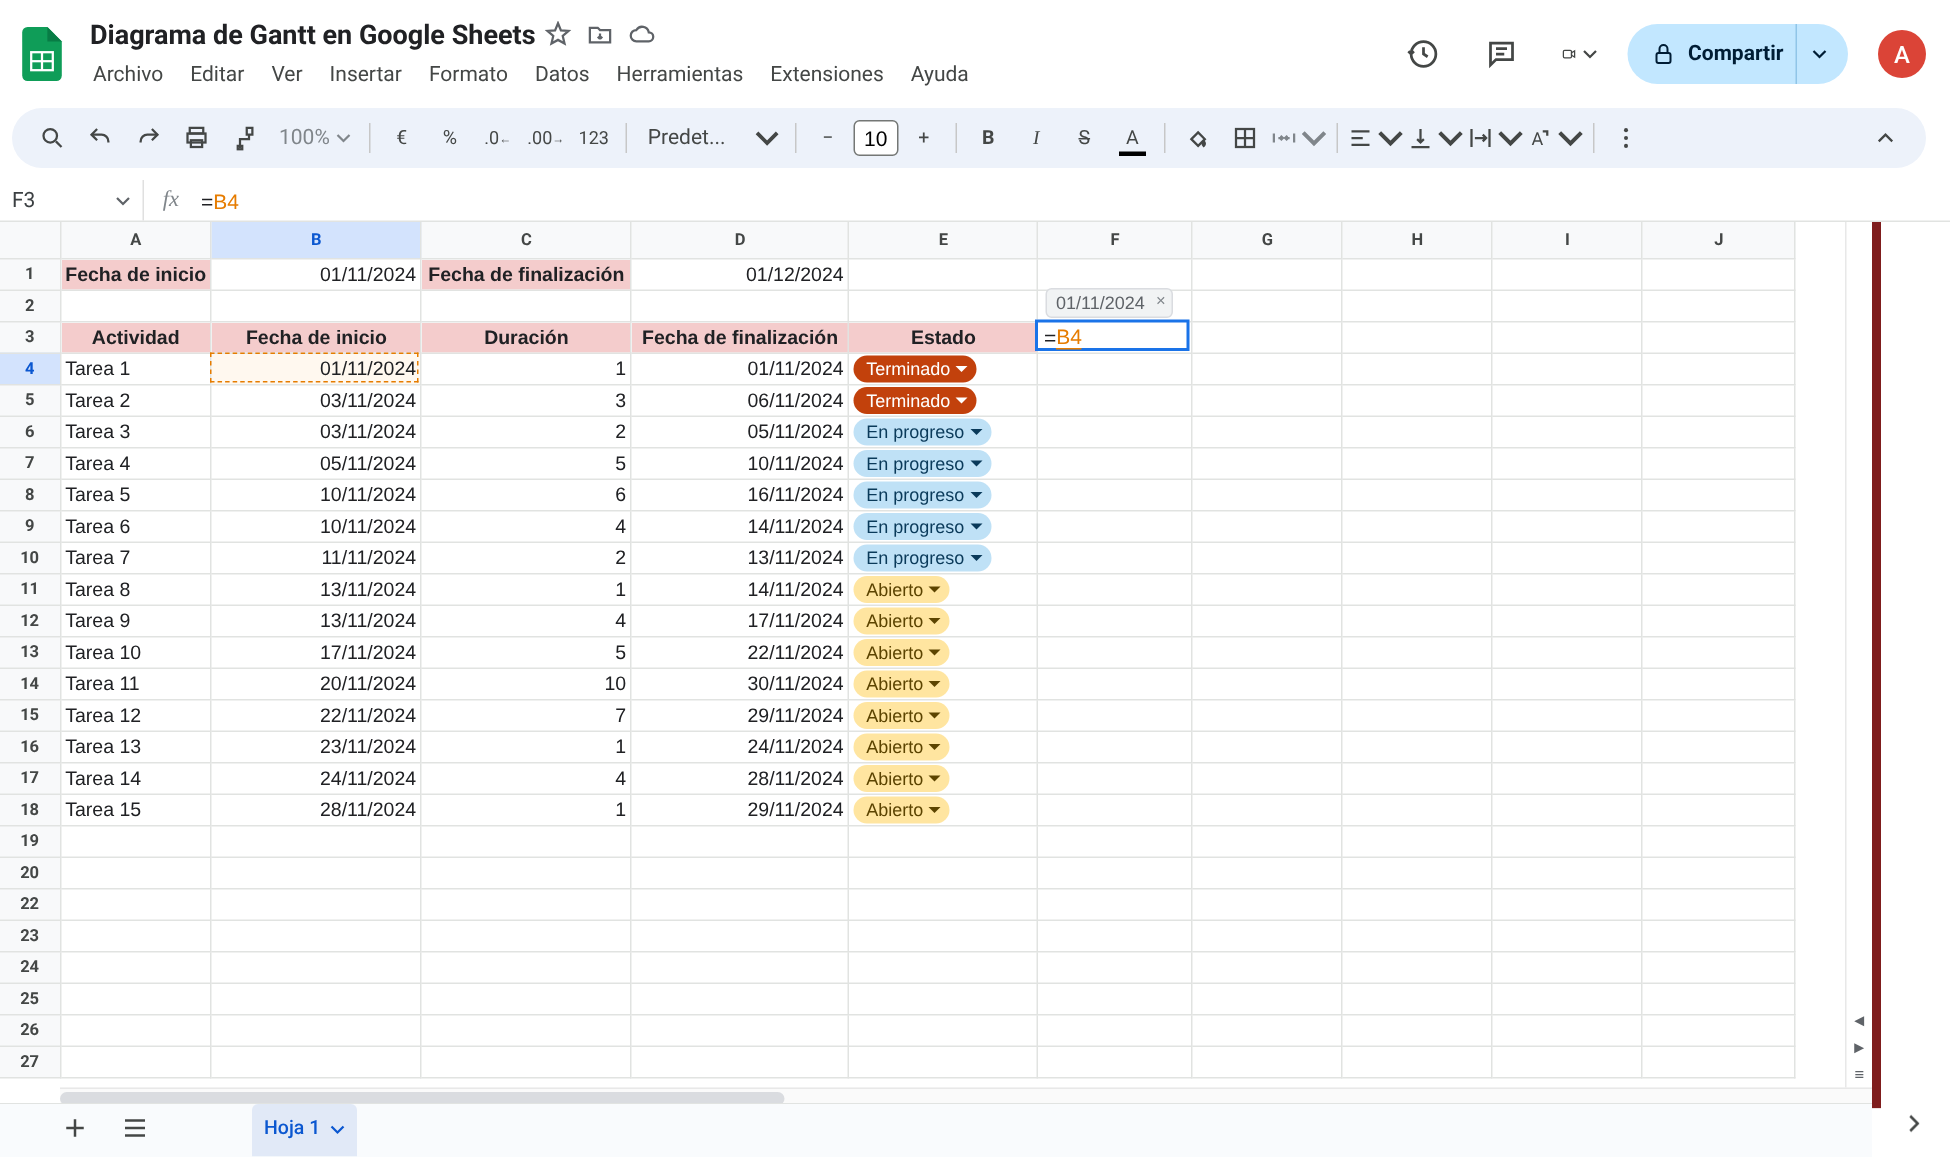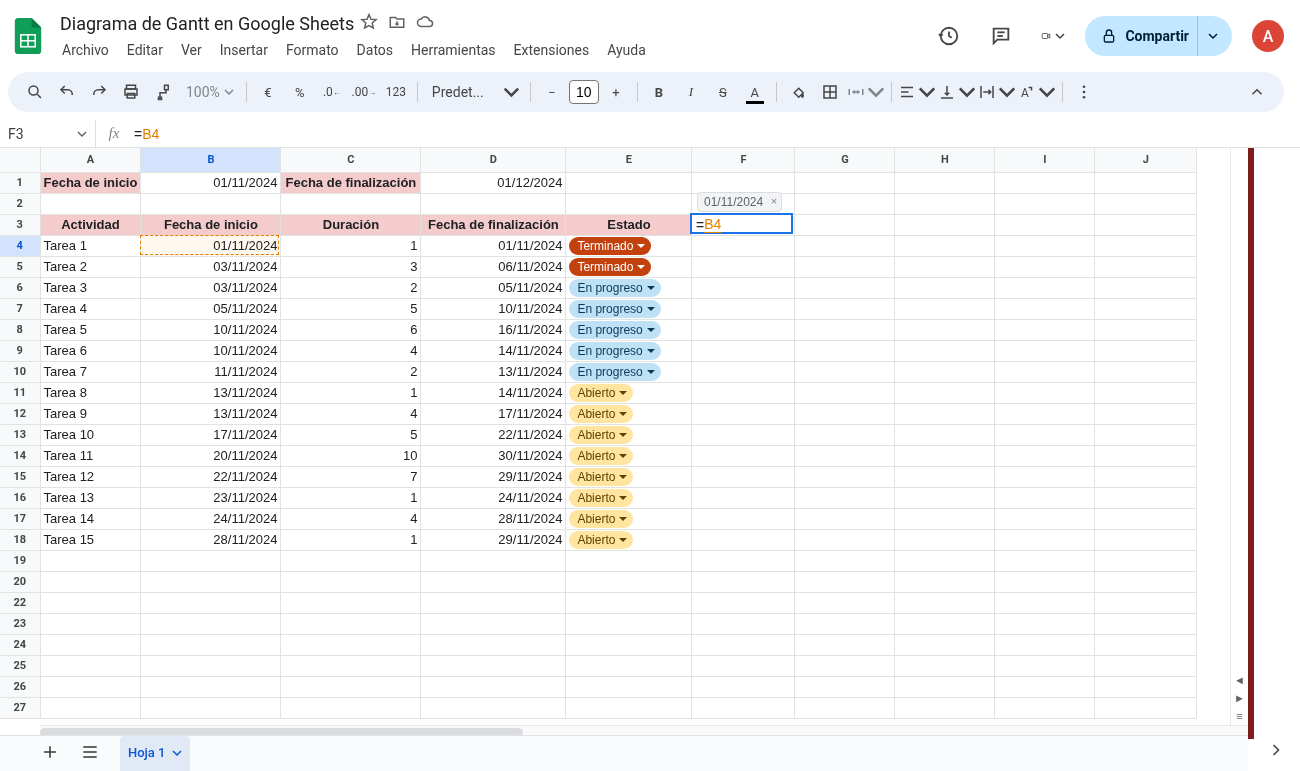--- a/index.html
+++ b/index.html
@@ -3,21 +3,21 @@
 <meta charset="utf-8">
 <style>
   * { box-sizing: border-box; margin: 0; padding: 0; }
   body { font-family: "Google Sans", Roboto, Arial, sans-serif; font-size: 14px; color: #202124; background: #fff; overflow: hidden; }
   
   
   .titlebar { display: flex; align-items: center; height: 64px; padding: 8px 16px 0 8px; }
   .logo { width: 40px; height: 40px; display: flex; align-items: center; justify-content: center; flex-shrink: 0; }
   .logo svg { width: 28px; height: 36px; }
   .title-area { padding-left: 6px; flex: 1; }
-  .doc-title-row { display: flex; align-items: center; gap: 0; }
+  .doc-title-row { display: flex; align-items: flex-end; gap: 0; font-weight: bold; }
   .doc-title { font-size: 18px; color: #202124; padding: 2px 6px; }
   .title-icons { display: flex; gap: 10px; color: #5f6368; }
   .title-icons svg { width: 18px; height: 18px; }
   .menubar { display: flex; gap: 2px; padding-top: 2px; }
   .menuitem { font-size: 14px; color: #444746; padding: 4px 8px; border-radius: 4px; cursor: pointer; }
   .right-actions { display: flex; align-items: center; gap: 12px; }
   .icon-btn { width: 40px; height: 40px; display: flex; align-items: center; justify-content: center; border-radius: 50%; color: #444746; cursor: pointer; }
   .icon-btn svg { width: 22px; height: 22px; }
   .meet-btn { display: flex; align-items: center; gap: 4px; padding: 0 8px; }
   .share-btn { display: flex; align-items: center; background: #c2e7ff; border-radius: 40px; height: 40px; padding: 0 4px 0 16px; gap: 8px; color: #001d35; font-weight: 700; cursor: pointer; }
@@ -72,21 +72,21 @@
   .active-cell-border { position: absolute; border: 2px solid #1a73e8; background: #fff; pointer-events: none; z-index:5;}
   .active-cell-content { position:absolute; z-index:6; font-size:14px; font-family: Arial; display:flex; align-items:center; padding-left:3px;}
   .active-cell-content .eq{ color:#202124;}
   .active-cell-content .ref{ color:#e67c00; border-bottom:1px solid #e67c00;}
   .preview-tooltip { position:absolute; background:#f1f3f4; border:1px solid #dadce0; border-radius:4px; font-size:12px; color:#5f6368; padding:2px 18px 2px 6px; z-index:7; font-family: Arial;}
   .preview-tooltip .x { position:absolute; right:4px; top:2px; color:#80868b; font-size:11px;}
   .dash-marquee { position:absolute; border:1px dashed #e67c00; z-index:4; pointer-events:none;}
   
   
   .sheet-bar { position: fixed; bottom: 0; left: 0; right: 52px; height: 36px; border-top: 1px solid #e1e3e1; display: flex; align-items: center; background: #f9fbfd; padding-left: 40px; gap: 20px;}
-  .sheet-tab { display: flex; align-items: center; gap: 6px; height: 100%; padding: 0 8px; border-bottom: 2px solid transparent; color: #0b57d0; font-weight: 500; font-size:13px;}
+  .sheet-tab { display: flex; align-items: center; gap: 6px; height: 100%; padding: 0 8px; border-bottom: 2px solid transparent; color: #0b57d0; font-weight: 500; font-size:13px;margin-left:48px;}
   .sheet-tab.active { background:#e1e9f7; border-radius: 4px 4px 0 0;}
   .sb-icon { color:#444746; cursor:pointer;}
   .show-side { position:fixed; bottom:8px; right:14px; }
   
   .hscroll { position:absolute; bottom:0; left:40px; right:0; height:14px; background:#fafafa; border-top:1px solid #e8e8e8;}
   .hscroll .thumb{ position:absolute; left:0; width:40%; top:2px; bottom:2px; background:#dadce0; border-radius:6px;}
   .vscroll-box { position:absolute; top:0; right:0; bottom:14px; width:18px; display:flex; flex-direction:column; justify-content:flex-end; border-left:1px solid #e8e8e8;}
   .vscroll-box .nav{ height:18px; display:flex; align-items:center; justify-content:center; color:#5f6368; font-size:11px; cursor:pointer;}
 </style>
 </head>

